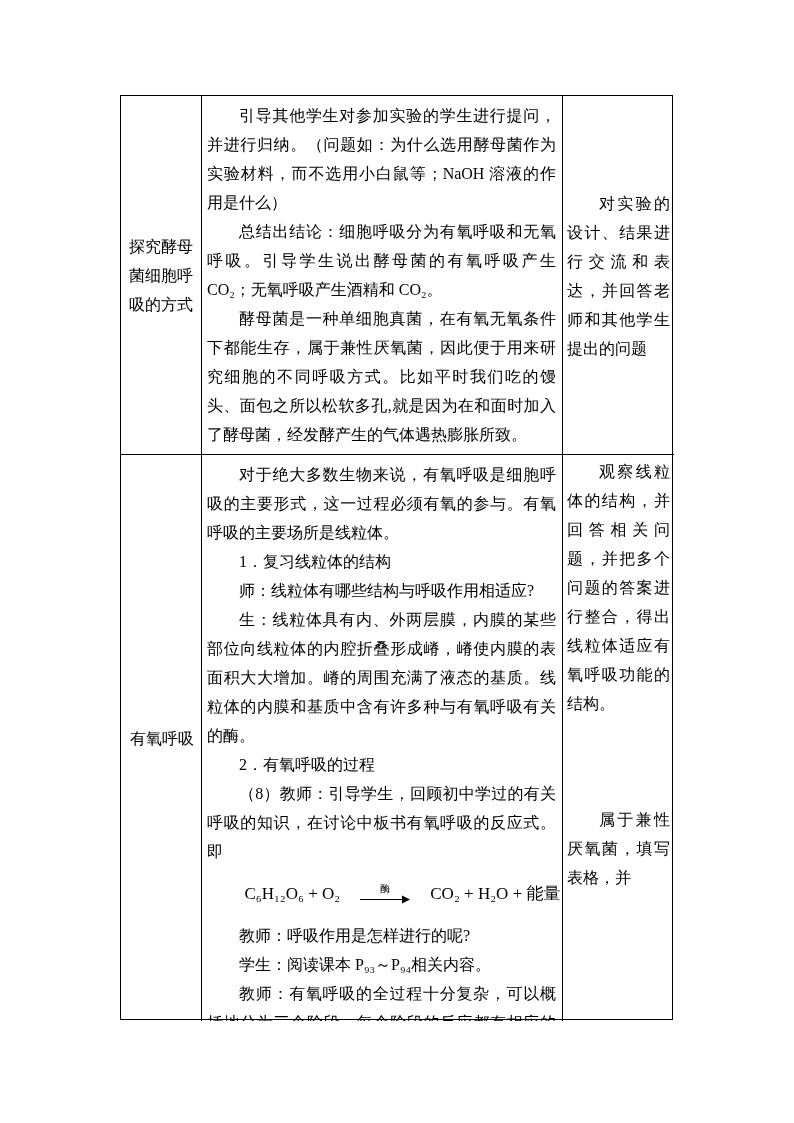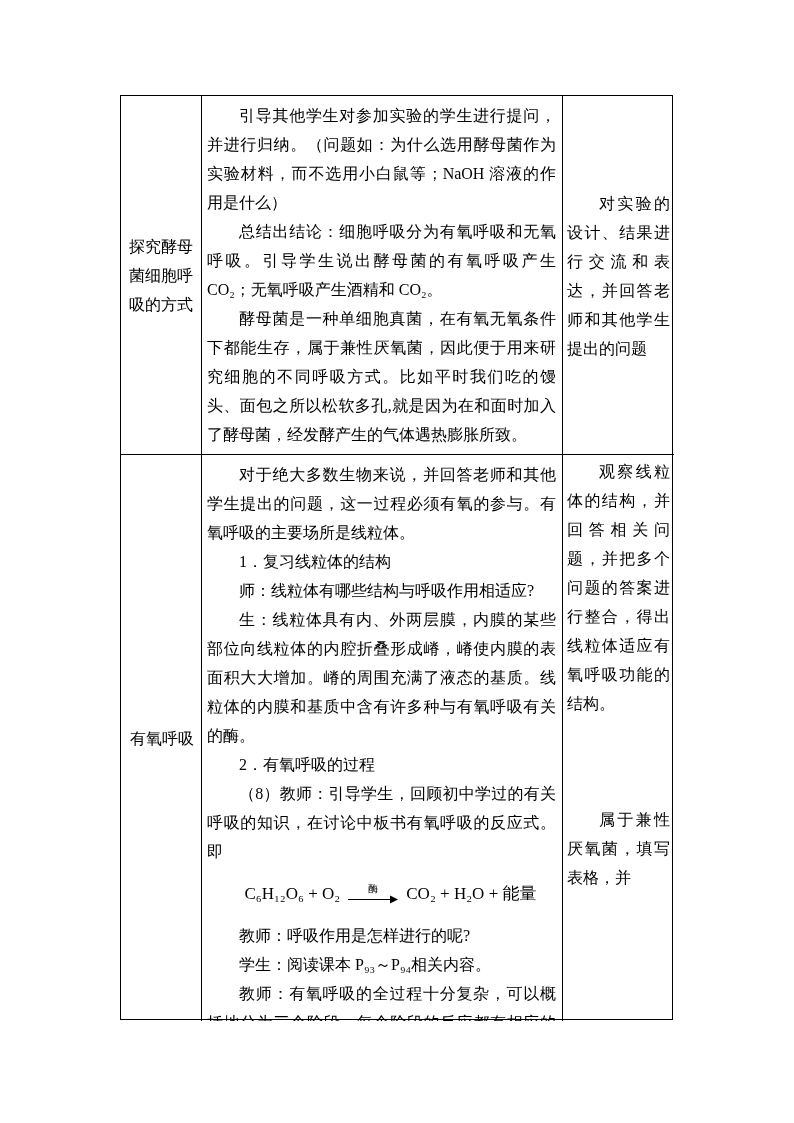--- a/index.html
+++ b/index.html
@@ -40,21 +40,21 @@
   .note-cell.centered{
     display:flex;flex-direction:column;justify-content:center;
   }
   .para{margin:0;text-indent:2em;}
   .note-cell .para{text-indent:2em;}
   .gap-1{margin-bottom:29px;}
   .gap-3{margin-top:87px;}
   .equation{
     margin:7px 0 6px 2.2em;
     height:42px;
-    display:flex;align-items:center;gap:8px;
+    display:flex;align-items:center;gap:20px;
     font-size:17px;line-height:20px;
     text-indent:0;
     white-space:nowrap;
   }
   .rxn-arrow{
     display:inline-flex;flex-direction:column;align-items:center;
     line-height:1;
   }
   .rxn-label{font-size:10px;line-height:10px;margin-bottom:1px;}
 </style>
@@ -75,21 +75,21 @@
 
   <div class="cell note-cell centered last-col">
     <p class="para">对实验的设计、结果进行交流和表达，并回答老师和其他学生提出的问题</p>
   </div>
 
   <div class="cell label-cell last-row">
     <span>有氧呼吸</span>
   </div>
 
   <div class="cell main-cell last-row">
-    <p class="para">对于绝大多数生物来说，并回答老师和其他学生提出的问题，这一过程必须有氧的参与。有氧呼吸的主要场所是线粒体。</p>
+    <p class="para">对于绝大多数生物来说，有氧呼吸是细胞呼吸的主要形式，这一过程必须有氧的参与。有氧呼吸的主要场所是线粒体。</p>
     <p class="para">1．复习线粒体的结构</p>
     <p class="para">师：线粒体有哪些结构与呼吸作用相适应?</p>
     <p class="para">生：线粒体具有内、外两层膜，内膜的某些部位向线粒体的内腔折叠形成嵴，嵴使内膜的表面积大大增加。嵴的周围充满了液态的基质。线粒体的内膜和基质中含有许多种与有氧呼吸有关的酶。</p>
     <p class="para">2．有氧呼吸的过程</p>
     <p class="para">（8）教师：引导学生，回顾初中学过的有关呼吸的知识，在讨论中板书有氧呼吸的反应式。即</p>
 
     <div class="equation">
       <span>C₆H₁₂O₆ + O₂</span>
       <span class="rxn-arrow">
         <span class="rxn-label">酶</span>

